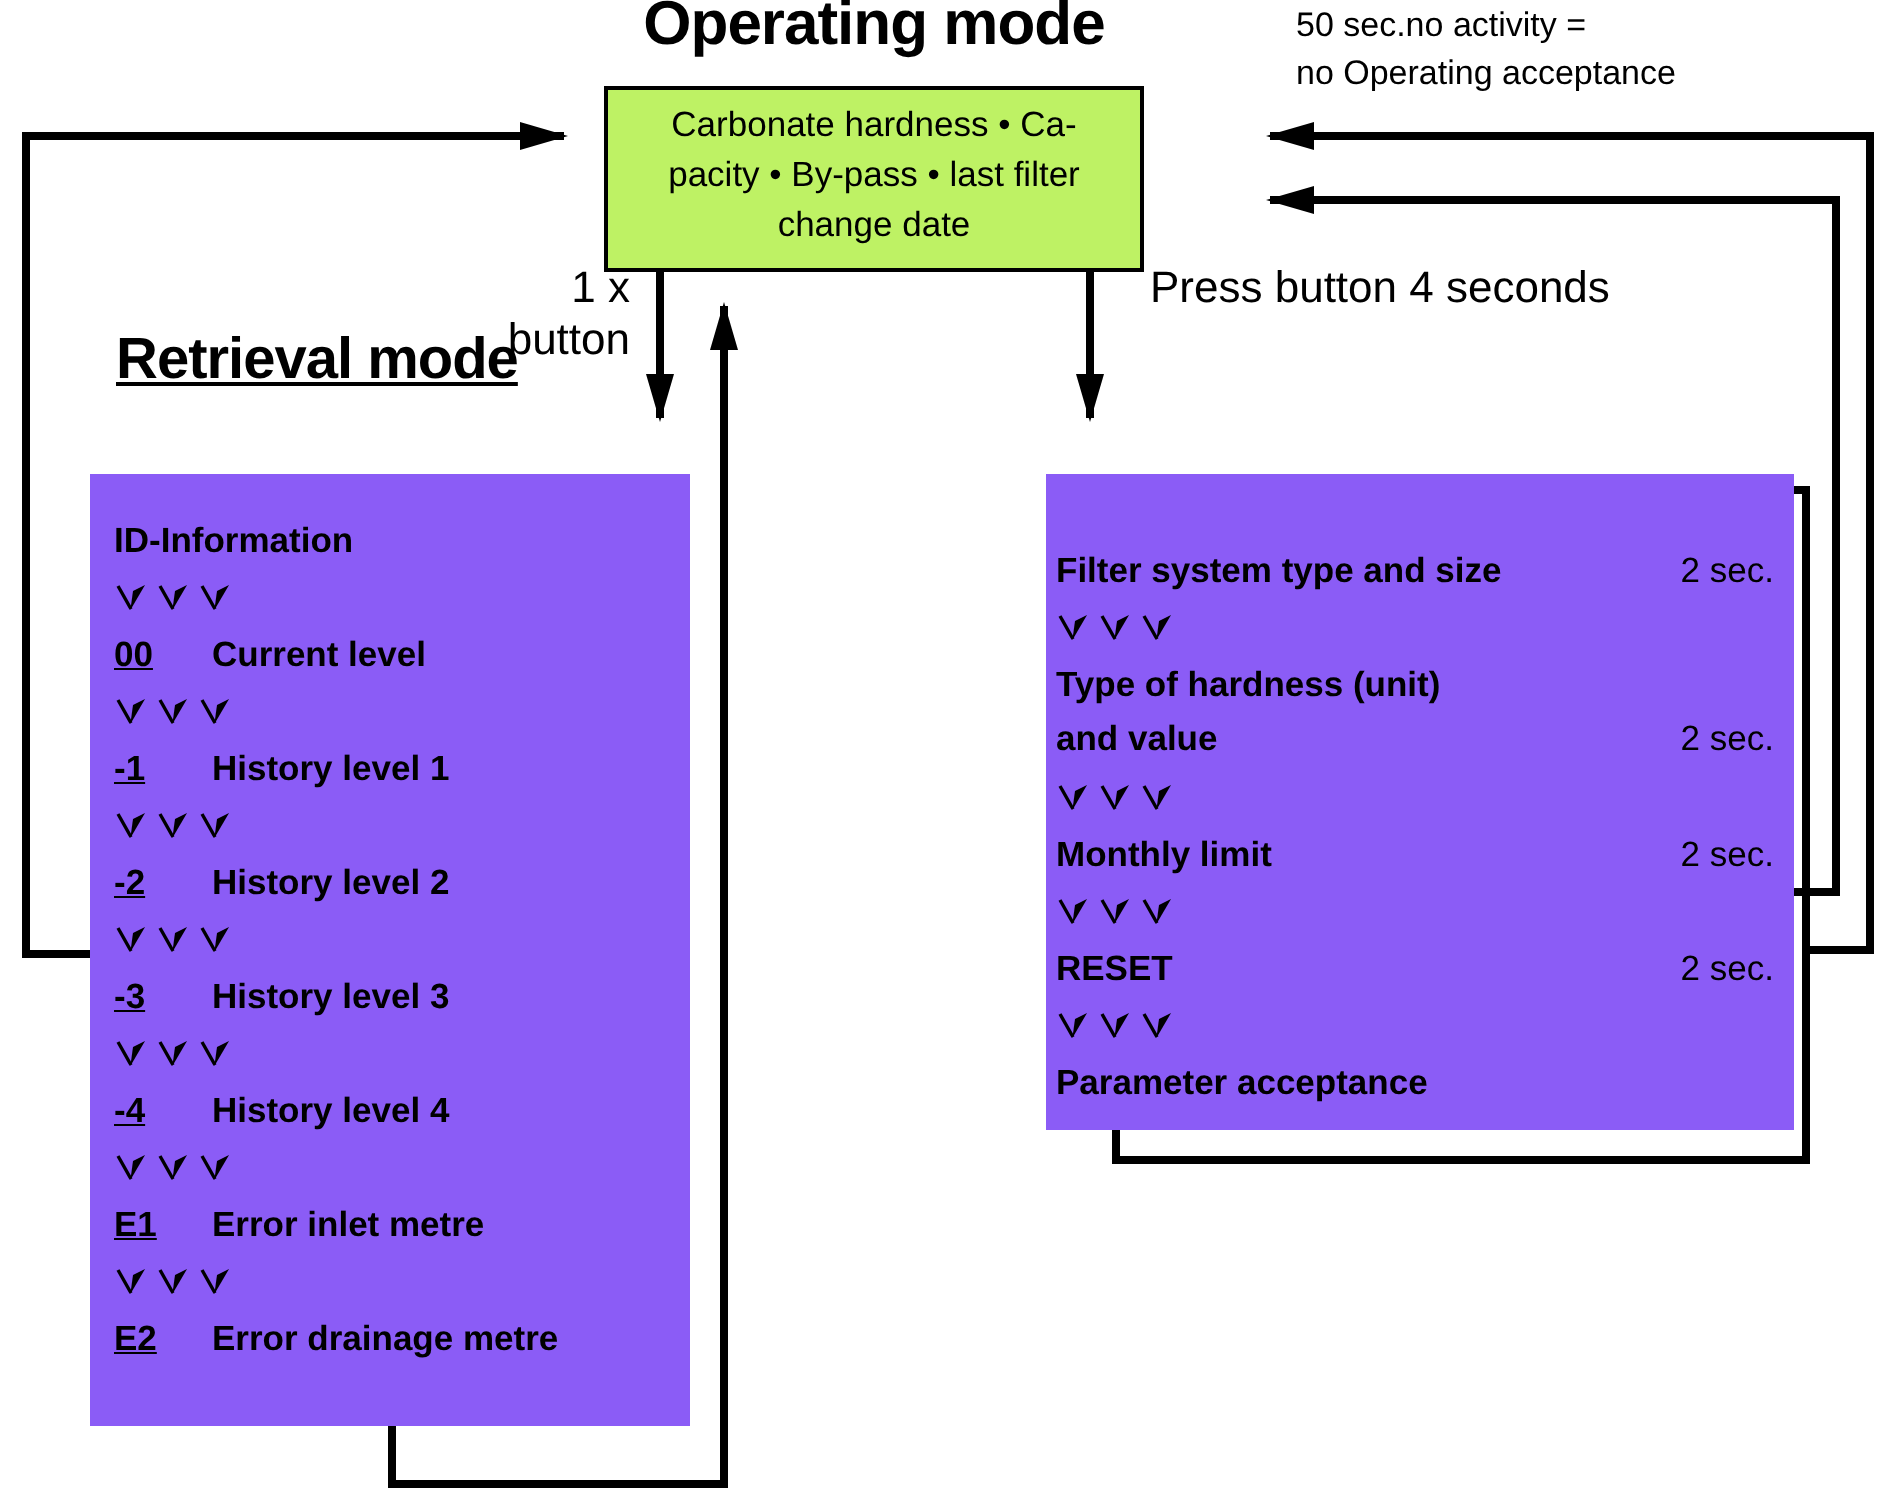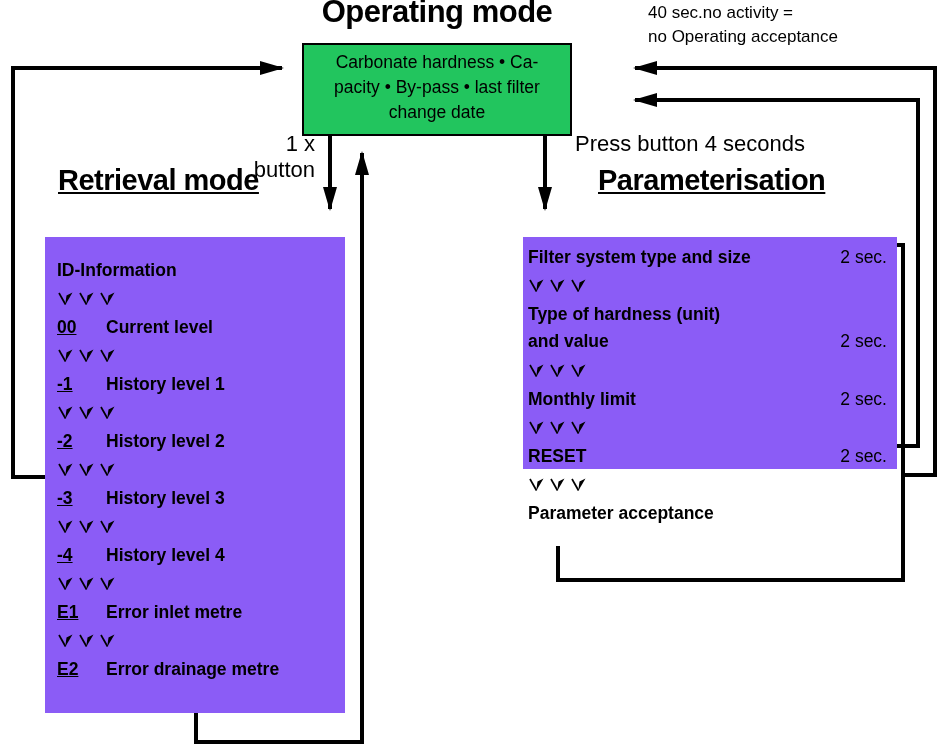--- a/index.html
+++ b/index.html
@@ -13,35 +13,35 @@
   }
   .abs{position:absolute;}
   #flow-svg{position:absolute;left:0;top:0;pointer-events:none;}
   .page-title{
     left:277px;top:-6px;width:320px;
     font-size:31px;font-weight:bold;text-align:center;white-space:nowrap;
     letter-spacing:-0.5px;
   }
   .op-box{
     left:302px;top:43px;width:270px;height:93px;
-    border:2px solid #000;background:#22c55e;box-sizing:border-box;
+    border:2px solid #000;background:#bef264;box-sizing:border-box;
     text-align:center;font-size:17.5px;line-height:25px;padding-top:5px;
   }
   .timeout-note{
     left:648px;top:1px;font-size:17px;line-height:24px;
   }
   .small-label{font-size:22px;}
   .mode-heading{
     font-size:29px;font-weight:bold;white-space:nowrap;letter-spacing:-0.5px;text-decoration:underline;
   }
   .panel{
     background:#8b5cf6;box-sizing:border-box;
   }
   #retrieval-panel{left:45px;top:237px;width:300px;height:476px;padding:20px 6px 0 12px;}
-  #param-panel{left:523px;top:237px;width:374px;height:232px;padding:7px 10px 0 5px;}
+  #param-panel{left:523px;top:237px;width:374px;height:328px;padding:35px 10px 0 5px;}
   .item-row{
     height:26px;line-height:26px;font-size:17.5px;font-weight:bold;white-space:nowrap;
     display:flex;justify-content:space-between;
   }
   .item-row .duration{font-weight:normal;}
   .code{display:inline-block;width:49px;text-decoration:underline;}
   .sep-row{
     height:31px;display:flex;align-items:center;
   }
   .sep-row svg{margin-right:4px;display:block;}
@@ -68,29 +68,28 @@
 
   <div class="abs page-title">Operating mode</div>
 
   <div class="abs op-box">
     <span style="display:block">Carbonate hardness • Ca-</span>
     <span style="display:block">pacity • By-pass • last filter</span>
     <span style="display:block">change date</span>
   </div>
 
   <div class="abs timeout-note">
-    <span style="display:block">40 sec.no activity =</span>
+    <span style="display:block">50 sec.no activity =</span>
     <span style="display:block">no Operating acceptance</span>
   </div>
 
   <div class="abs small-label" style="left:225px;top:131px;width:90px;text-align:right;">1 x button</div>
   <div class="abs small-label" style="left:575px;top:131px;">Press button 4 seconds</div>
 
   <div class="abs mode-heading" style="left:58px;top:164px;">Retrieval mode</div>
-  <div class="abs mode-heading" style="left:598px;top:164px;">Parameterisation</div>
 
   <div id="retrieval-panel" class="abs panel">
       <div class="item-row">
         <span><span>ID-Information</span></span>
       </div>
       <div class="sep-row">
         <svg width="17" height="14" viewBox="0 0 17 14">
           <path d="M2,1 L8.5,12.5" stroke="#000" stroke-width="1.7" fill="none"></path>
           <path d="M8.2,13 L15.5,0.5 L9.5,3.5 Z" fill="#000"></path>
         </svg>

